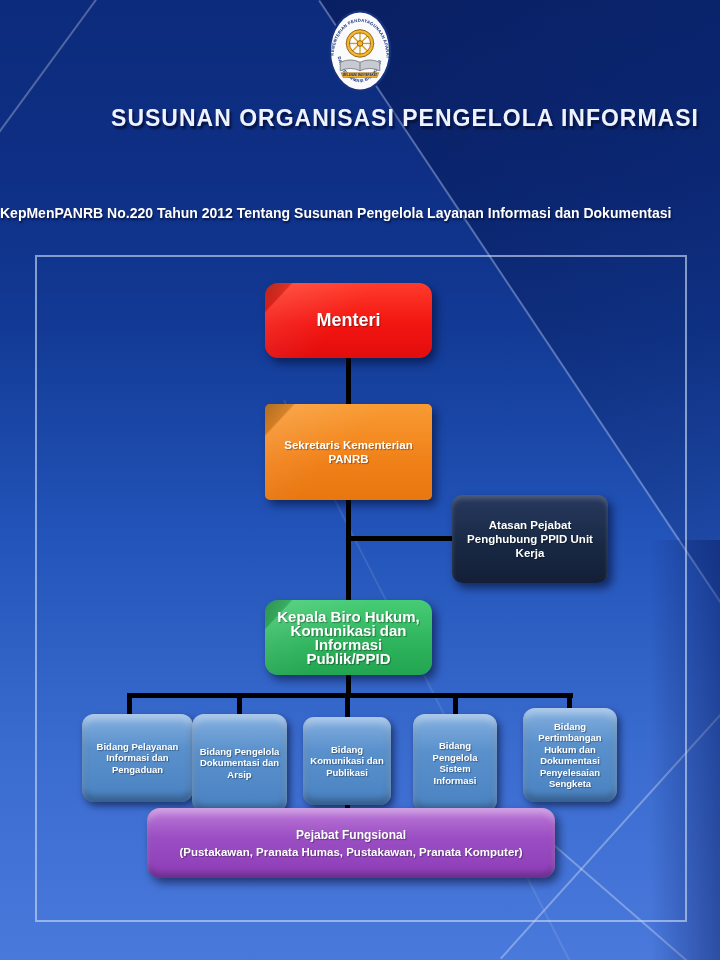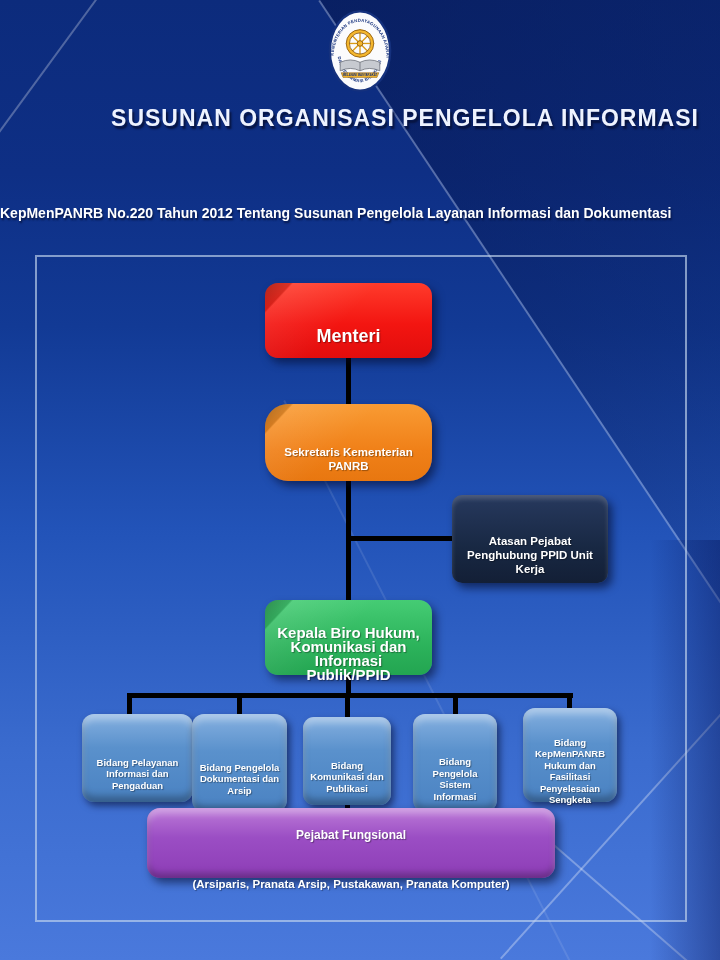--- a/index.html
+++ b/index.html
@@ -39,28 +39,28 @@
   .frame{position:absolute;left:35px;top:255px;width:648px;height:663px;
     border:2px solid rgba(195,214,238,0.65);}
 
   
   .conn{position:absolute;background:#000;}
 
   
   .node{position:absolute;display:flex;align-items:center;justify-content:center;
     text-align:center;color:#fff;font-weight:bold;
     box-shadow:4px 5px 8px rgba(4,10,38,0.55);}
-  .node .lbl{position:relative;z-index:2;text-shadow:1px 1px 1px rgba(0,0,0,0.35);margin-top:32px;}
+  .node .lbl{position:relative;z-index:2;text-shadow:1px 1px 1px rgba(0,0,0,0.35);}
   .fold{position:absolute;inset:0;border-radius:inherit;z-index:1;
     background:linear-gradient(133deg,rgba(0,0,0,0.30) 0%,rgba(0,0,0,0.14) 11%,rgba(255,255,255,0.10) 12%,rgba(255,255,255,0) 48%);}
   .bevel{box-shadow:inset 0 6px 7px rgba(255,255,255,0.35),inset 0 -6px 7px rgba(0,0,0,0.28),3px 4px 7px rgba(4,10,38,0.55);}
 
   .n-red{left:265px;top:283px;width:167px;height:75px;border-radius:13px;font-size:18px;
     background:linear-gradient(180deg,#ff3b2b 0%,#f31511 55%,#e20d0d 100%);}
-  .n-orange{left:265px;top:404px;width:167px;height:77px;border-radius:23px;font-size:11.5px;line-height:14px;
+  .n-orange{left:265px;top:404px;width:167px;height:96px;border-radius:5px;font-size:11.5px;line-height:14px;
     background:linear-gradient(180deg,#f99b33 0%,#f08018 60%,#e87710 100%);}
   .n-navy{left:452px;top:495px;width:156px;height:88px;border-radius:10px;font-size:11.5px;line-height:14px;padding:2px 10px;box-sizing:border-box;
     background:linear-gradient(180deg,#27395e 0%,#182843 60%,#131f36 100%);
     box-shadow:inset 0 4px 5px rgba(255,255,255,0.18),4px 5px 8px rgba(4,10,38,0.6);}
   .n-green{left:265px;top:600px;width:167px;height:75px;border-radius:13px;font-size:15px;line-height:14px;
     background:linear-gradient(180deg,#45cc74 0%,#2cb35b 60%,#23a551 100%);}
   .n-blue{border-radius:12px;font-size:9.5px;line-height:11.5px;padding:0 6px;box-sizing:border-box;
     background:linear-gradient(180deg,#85b0e0 0%,#5a91cc 38%,#4a82c2 100%);}
   .n-b1{left:82px;top:714px;width:111px;height:88px;}
   .n-b2{left:192px;top:714px;width:95px;height:98px;}
@@ -162,21 +162,21 @@
   <div class="node n-blue n-b2 bevel">
     <span class="lbl">Bidang Pengelola Dokumentasi dan Arsip</span>
   </div>
   <div class="node n-blue n-b3 bevel">
     <span class="lbl">Bidang Komunikasi dan Publikasi</span>
   </div>
   <div class="node n-blue n-b4 bevel">
     <span class="lbl">Bidang Pengelola Sistem Informasi</span>
   </div>
   <div class="node n-blue n-b5 bevel">
-    <span class="lbl">Bidang KepMenPANRB Hukum dan Fasilitasi Penyelesaian Sengketa</span>
+    <span class="lbl">Bidang Pertimbangan Hukum dan Dokumentasi Penyelesaian Sengketa</span>
   </div>
 
   <div class="node n-purple">
     <span class="lbl">Pejabat Fungsional</span>
-    <span class="lbl" style="font-size:11.5px">(Arsiparis, Pranata Arsip, Pustakawan, Pranata Komputer)</span>
+    <span class="lbl" style="font-size:11.5px">(Pustakawan, Pranata Humas, Pustakawan, Pranata Komputer)</span>
   </div>
 
 </div>
 
 </body></html>

